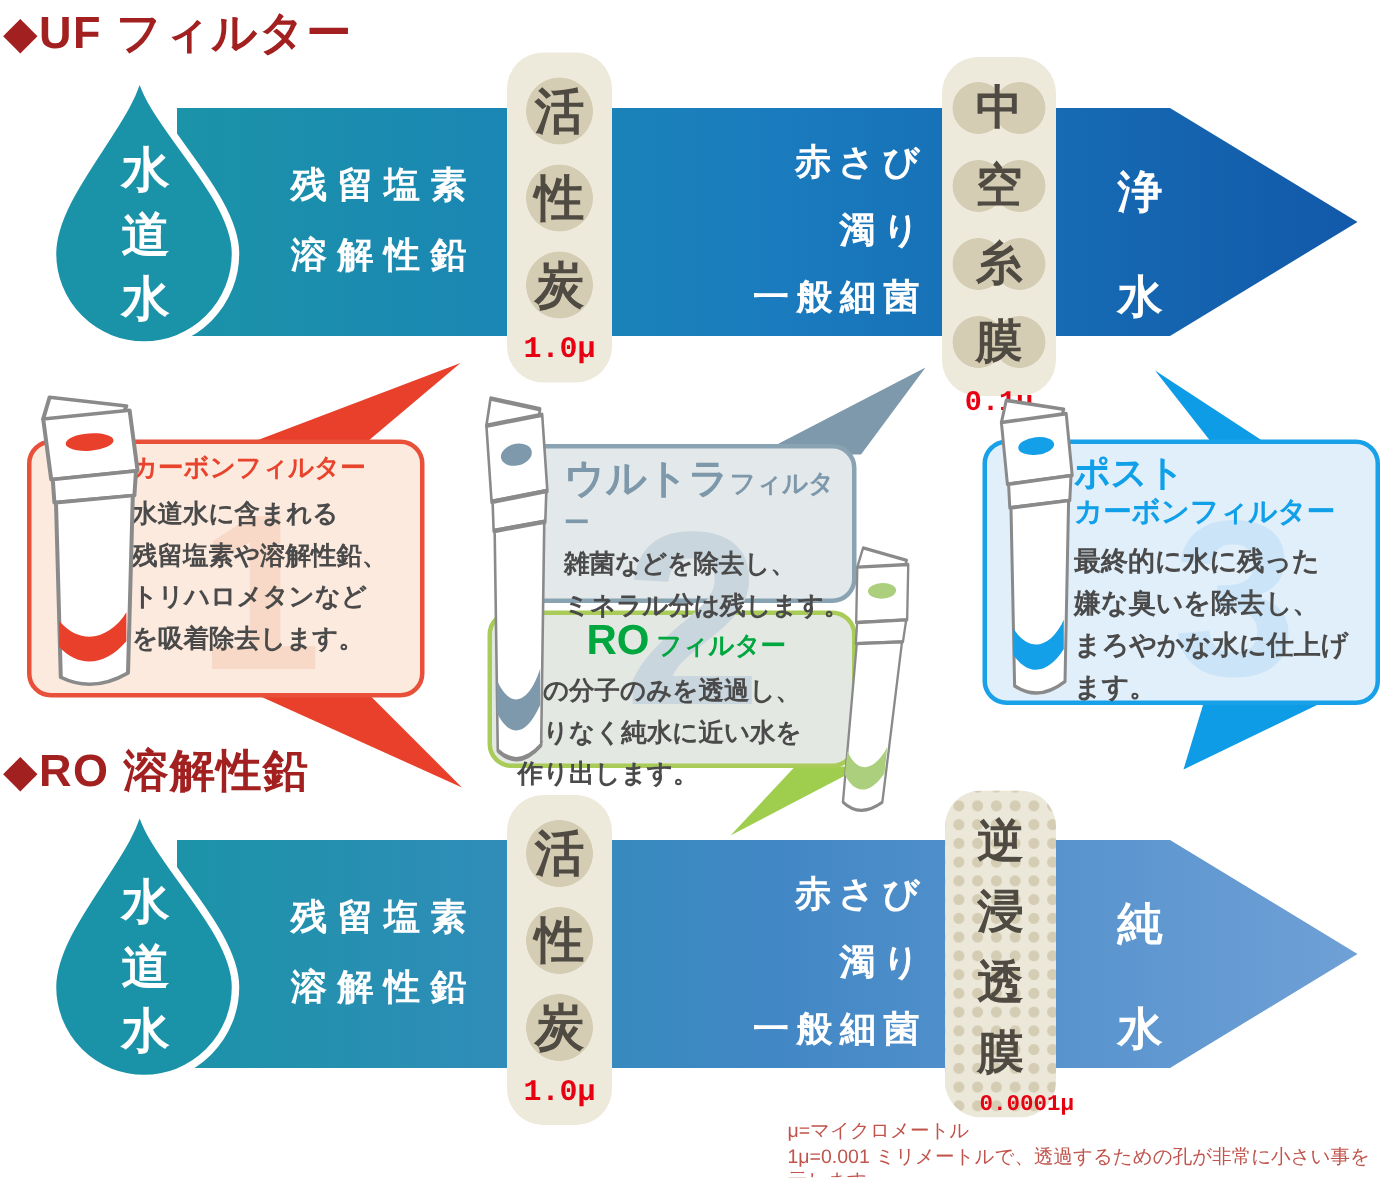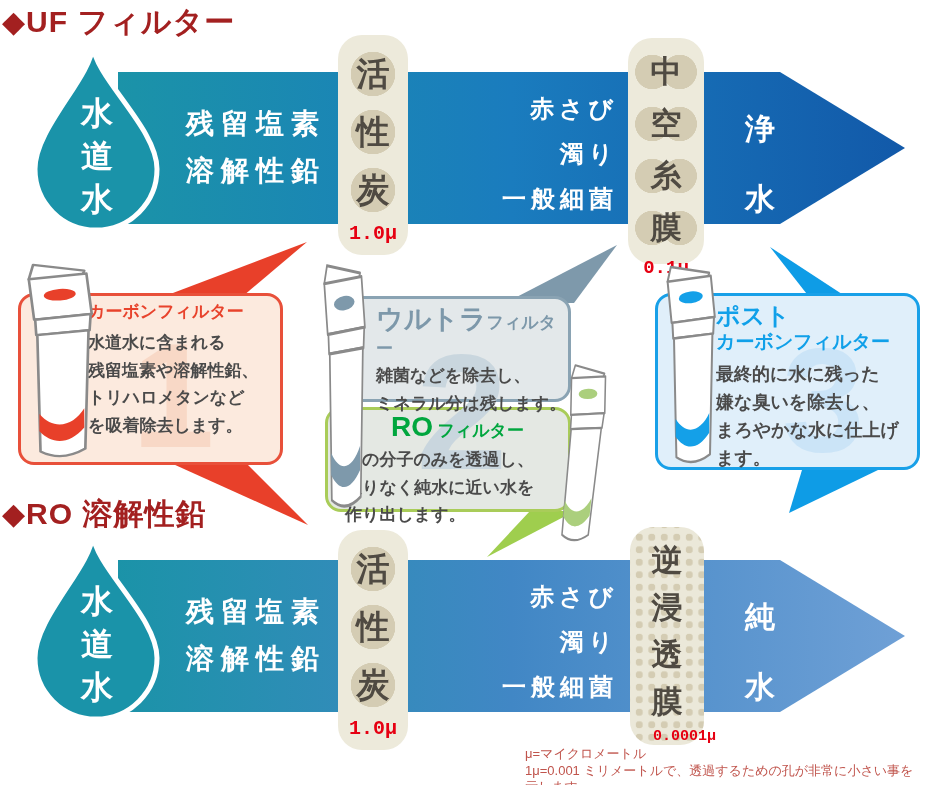--- a/index.html
+++ b/index.html
@@ -5,21 +5,21 @@
   * { margin:0; padding:0; box-sizing:border-box; }
   body { background:#fff; font-family:"Liberation Sans","DejaVu Sans",sans-serif; }
   .canvas { position:relative; width:925px; height:785px; background:#fff; overflow:hidden; }
 
   .heading { position:absolute; left:2px; font-size:30px; font-weight:bold; color:#a32020; letter-spacing:1px; }
 
   .band { position:absolute; }
   .drop { position:absolute; }
   .drop-text { position:absolute; width:62px; text-align:center; color:#fff; font-size:32px; font-weight:bold; line-height:43px; }
   .band-text { position:absolute; color:#fff; font-weight:bold; text-align:center; }
-  .bt-lines2 { width:168px; font-size:28px; letter-spacing:7px; line-height:47px; }
+  .bt-lines2 { width:168px; font-size:24px; letter-spacing:7px; line-height:47px; }
   .bt-lines3 { width:195px; font-size:24px; letter-spacing:5px; line-height:45px;text-align:right; }
   .bt-out { width:64px; font-size:30px; line-height:70px; letter-spacing:0; }
 
   .pill { position:absolute; width:70px; background:#edeadb; border-radius:24px; text-align:center; padding-top:10px; }
   .pchar { display:block; height:58px; line-height:58px; font-size:33px; font-weight:bold; color:#4f4a42; }
   .circ { background:radial-gradient(circle, #d4ccb3 0 22px, transparent 22.5px); }
   .pchar4 { height:52px; line-height:52px; font-size:31px; }
   .peanut { background:radial-gradient(circle at 32% 50%, #d4ccb3 0 17px, transparent 17.5px),
                        radial-gradient(circle at 68% 50%, #d4ccb3 0 17px, transparent 17.5px); }
   .pill-dotted { background-color:#ebe8d9;

